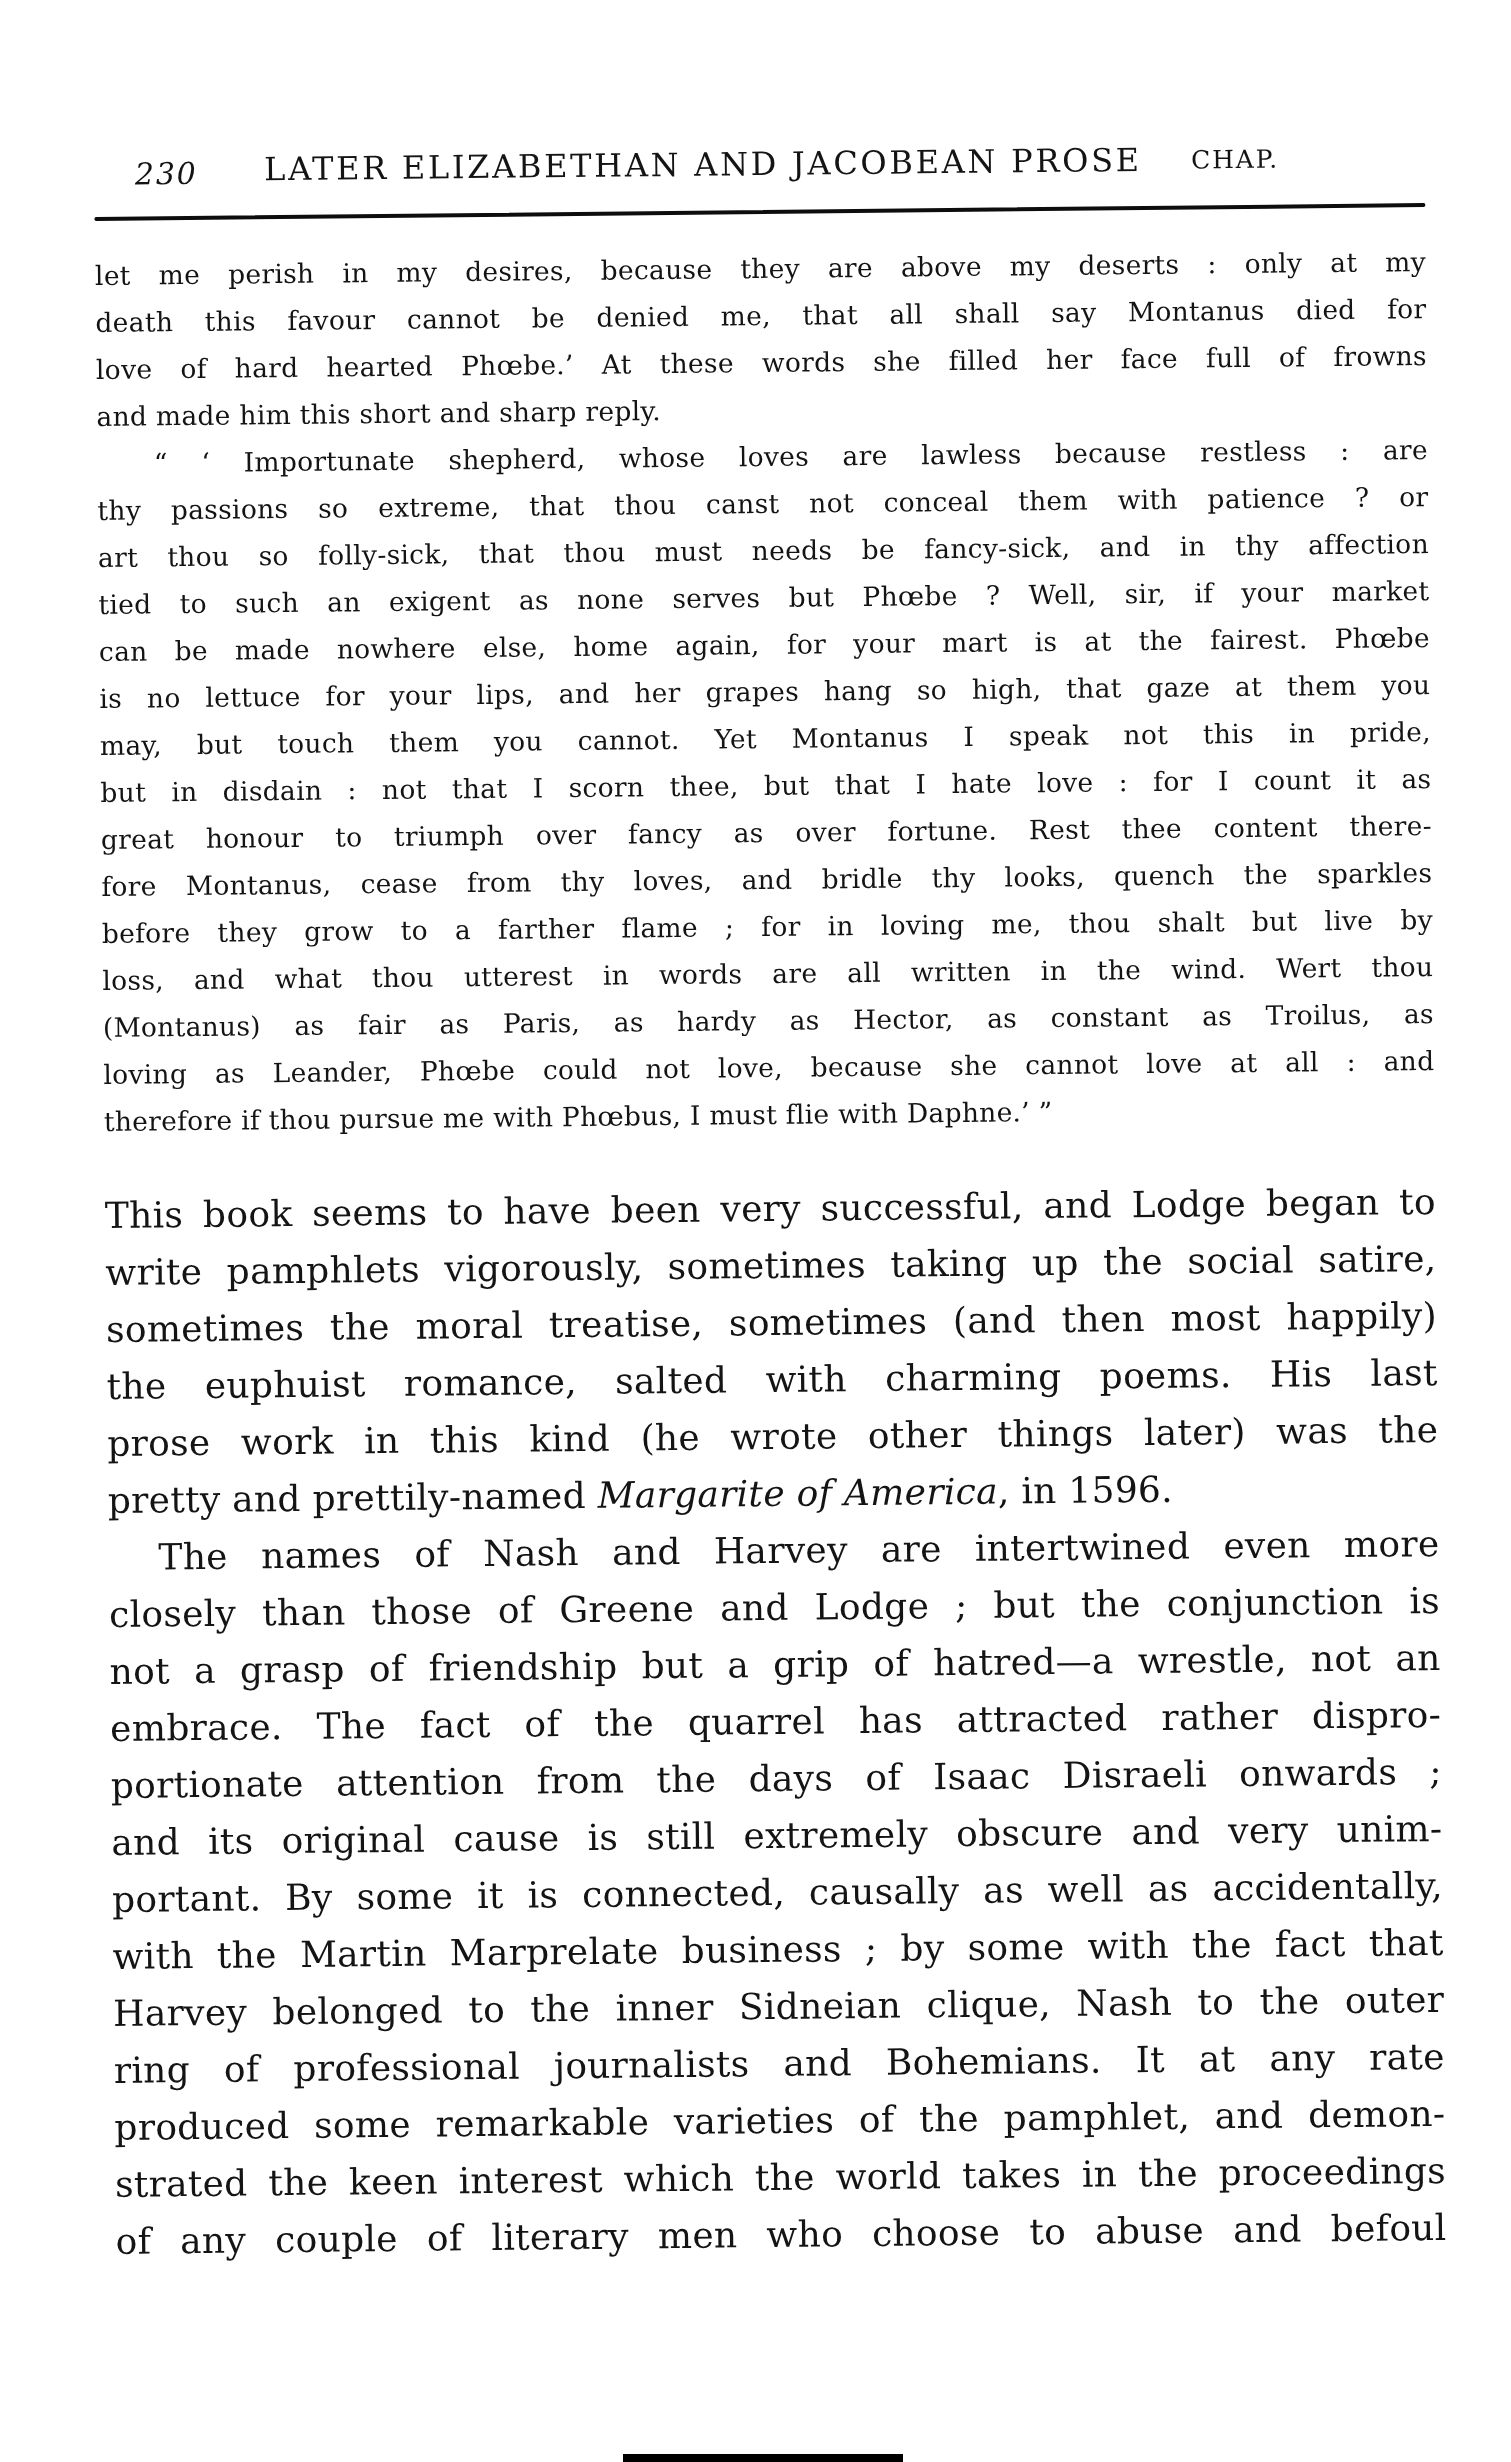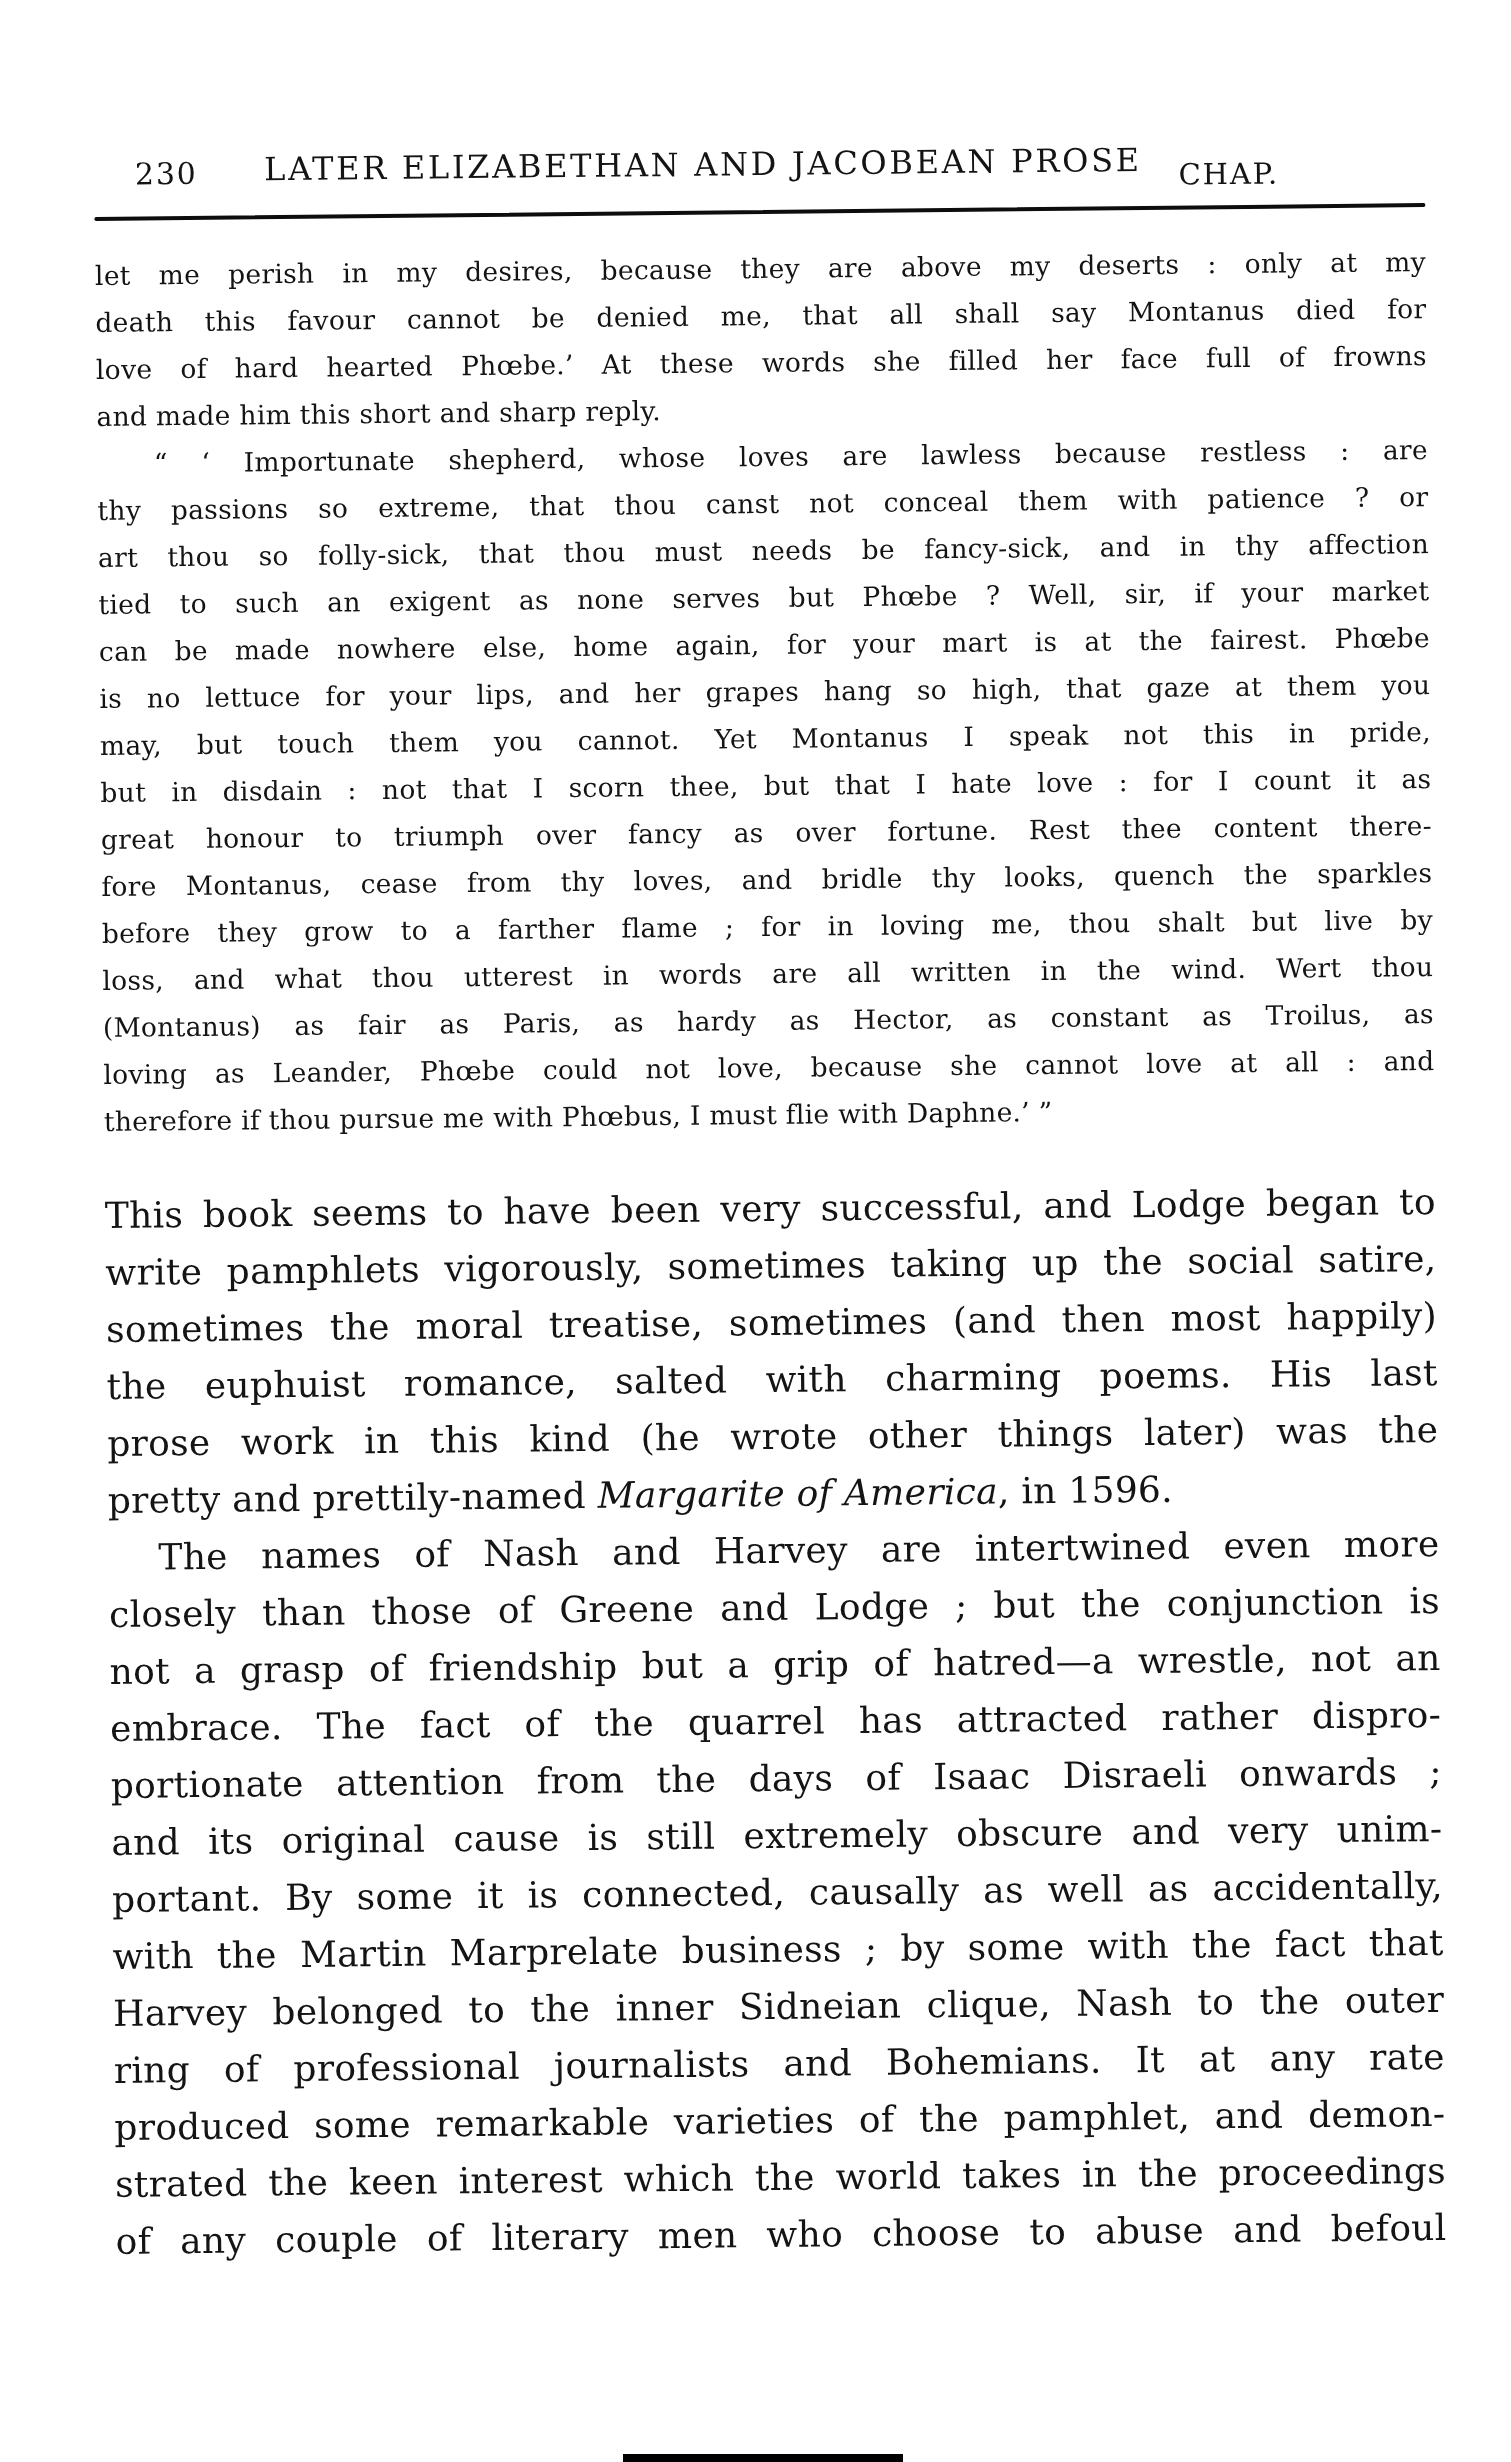--- a/index.html
+++ b/index.html
@@ -34,38 +34,38 @@
     position: relative;
     height: 64px;
     margin-top: 139px;
   }
   .page-number {
     position: absolute;
     left: 41px;
     top: 11px;
     font-size: 30px;
     letter-spacing: 1.8px;
+    font-style: italic;
   }
   .running-title {
     position: absolute;
     left: 133px;
     top: 5.5px;
     width: 952px;
     text-align: center;
     font-size: 32px;
     letter-spacing: 2.7px;
     white-space: nowrap;
   }
   .chapter-label {
     position: absolute;
     right: 146px;
     top: 11px;
-    font-size: 29px;
+    font-size: 25px;
     letter-spacing: 1.8px;
-    margin-top: 12px;
   }
   .head-rule {
     margin-top: 7.3px;
     height: 3.7px;
     background: #0d0d0d;
     border-radius: 1.8px;
   }
   .quote-block {
     margin-top: 31px;
     font-size: 26.5px;

